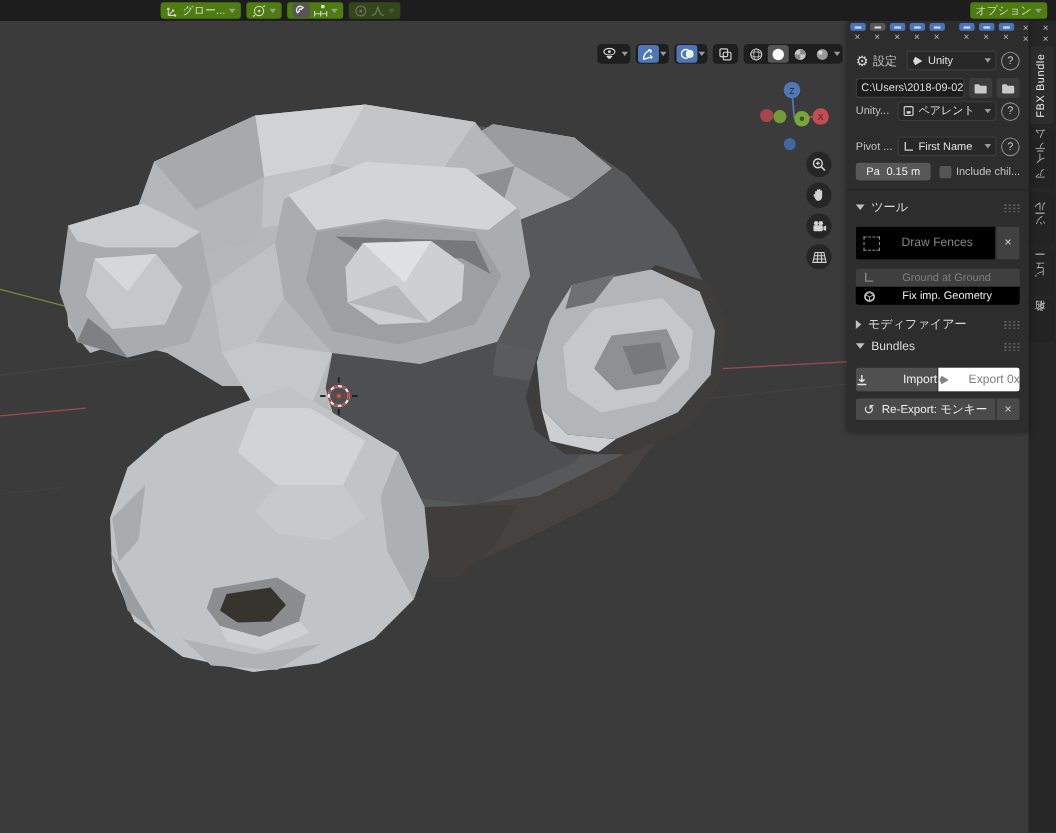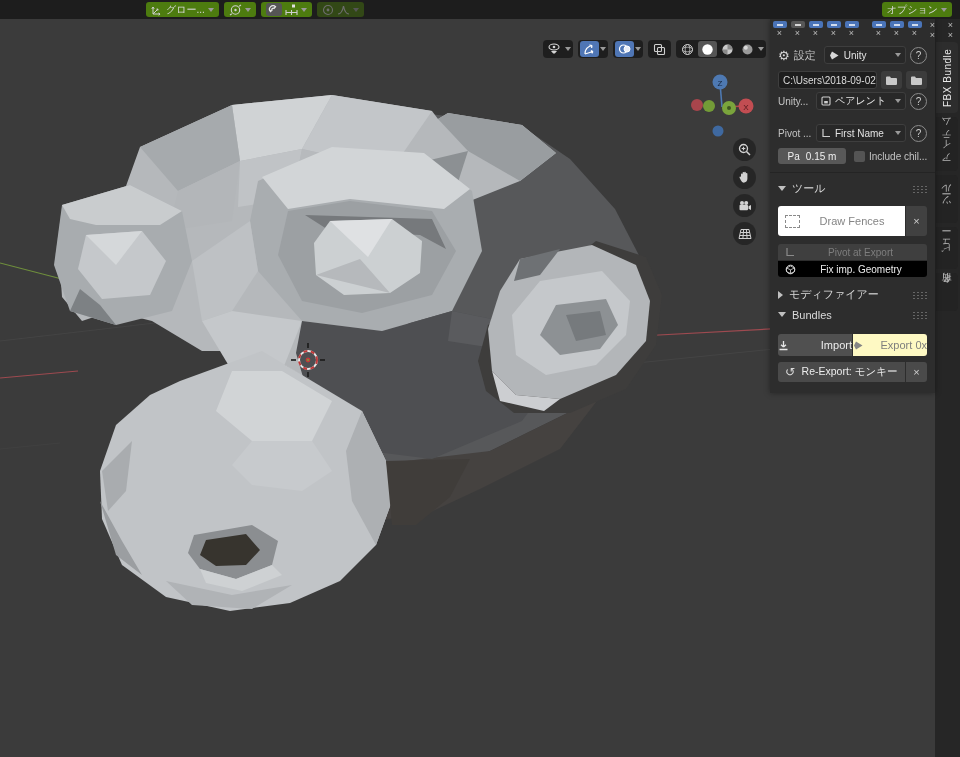--- a/index.html
+++ b/index.html
@@ -64,37 +64,37 @@
   .checkbox{width:11px;height:11px;background:#545454;border-radius:2px;flex:none}
   .sep{height:1px;background:#242424;margin:7px 0}
   .sechdr{display:flex;align-items:center;gap:6px;padding:0 8px;height:17px;color:#dadada;font-size:11px}
   .tri-down{width:0;height:0;border-left:4px solid transparent;border-right:4px solid transparent;
             border-top:5px solid #c0c0c0}
   .tri-right{width:0;height:0;border-top:4px solid transparent;border-bottom:4px solid transparent;
              border-left:5px solid #c0c0c0}
   .grip{margin-left:auto;width:15px;height:8px;
         background:radial-gradient(circle,#666 .8px,transparent 1px);background-size:4px 3px}
   .bigbtn{margin:9px 8px 0;height:30px;display:flex;border-radius:3px;overflow:hidden}
-  .bigbtn .main{flex:1;background:#ffffff;display:flex;align-items:center;gap:6px;padding:0 7px;color:#858585;font-size:11px}
+  .bigbtn .main{flex:1;background:#000000;display:flex;align-items:center;gap:6px;padding:0 7px;color:#858585;font-size:11px}
   .bigbtn .main .cap{flex:1;text-align:center}
   .xseg{width:21px;background:#414141;border-left:1px solid #2d2d2d;display:flex;align-items:center;
         justify-content:center;color:#cfcfcf;font-size:11px}
   .dashicon{width:13px;height:11px;border:1px dashed #8a8a8a;flex:none}
   .btnstack{margin:8px 8px 0;display:flex;flex-direction:column;gap:1px}
   .stackbtn{height:16px;border-radius:0;background:#3f3f3f;display:flex;align-items:center;gap:6px;padding:0 7px}
   .stackbtn:first-child{border-radius:3px 3px 0 0}
   .stackbtn:last-child{border-radius:0 0 3px 3px}
   .stackbtn .cap{flex:1;text-align:center}
   .stackbtn.disabled .cap{color:#7e7e7e}
   .stackbtn.enabled{background:#000000}
   .stackbtn.enabled .cap{color:#ececec}
   .impexp{margin:11px 8px 0;height:22px;display:flex;gap:1px;border-radius:3px;overflow:hidden}
   .impexp .half{flex:1;display:flex;align-items:center;justify-content:space-between;gap:6px;font-size:11px}
   .impexp .imp{background:#505050;color:#ececec}
-  .impexp .exp{background:#fef9c3;color:#7e7e7e}
+  .impexp .exp{background:#ffffff;color:#7e7e7e}
   .reexp{margin:6px 8px 0;height:20px;display:flex;border-radius:3px;overflow:hidden}
   .reexp .main{flex:1;background:#4a4a4a;display:flex;align-items:center;gap:6px;padding:0 7px;color:#ececec;font-size:10.5px}
   .reexp .main .cap{flex:1;text-align:center}
   .reexp .xseg{background:#4a4a4a}
   .redoglyph{color:#dcdcdc;font-size:12px;line-height:12px}
   .gearglyph{font-size:13px;color:#d8d8d8;line-height:13px}
 </style>
 </head>
 <body>
 
@@ -493,21 +493,21 @@
       <div class="xseg">
           <span>×</span>
         </div>
     </div>
 
     <div class="btnstack">
       <div class="stackbtn disabled">
         <svg width="10" height="10" viewBox="0 0 10 10">
           <path d="M2 1 L2 8.5 L9 8.5" fill="none" stroke="#8a8a8a" stroke-width="1.2"></path>
         </svg>
-        <span class="cap">Pivot at Export</span>
+        <span class="cap">Ground at Ground</span>
       </div>
       <div class="stackbtn enabled">
         <svg width="11" height="11" viewBox="0 0 11 11">
           <circle cx="5.5" cy="5.5" r="4.3" fill="none" stroke="#d8d8d8" stroke-width="1"></circle>
           <path d="M1.5 4 L5.5 2 L9.5 4 L9.5 7.5 L5.5 9.5 L1.5 7.5 Z M1.5 4 L5.5 5.8 L9.5 4 M5.5 5.8 L5.5 9.5" fill="none" stroke="#d8d8d8" stroke-width=".8"></path>
         </svg>
         <span class="cap">Fix imp. Geometry</span>
       </div>
     </div>
 

